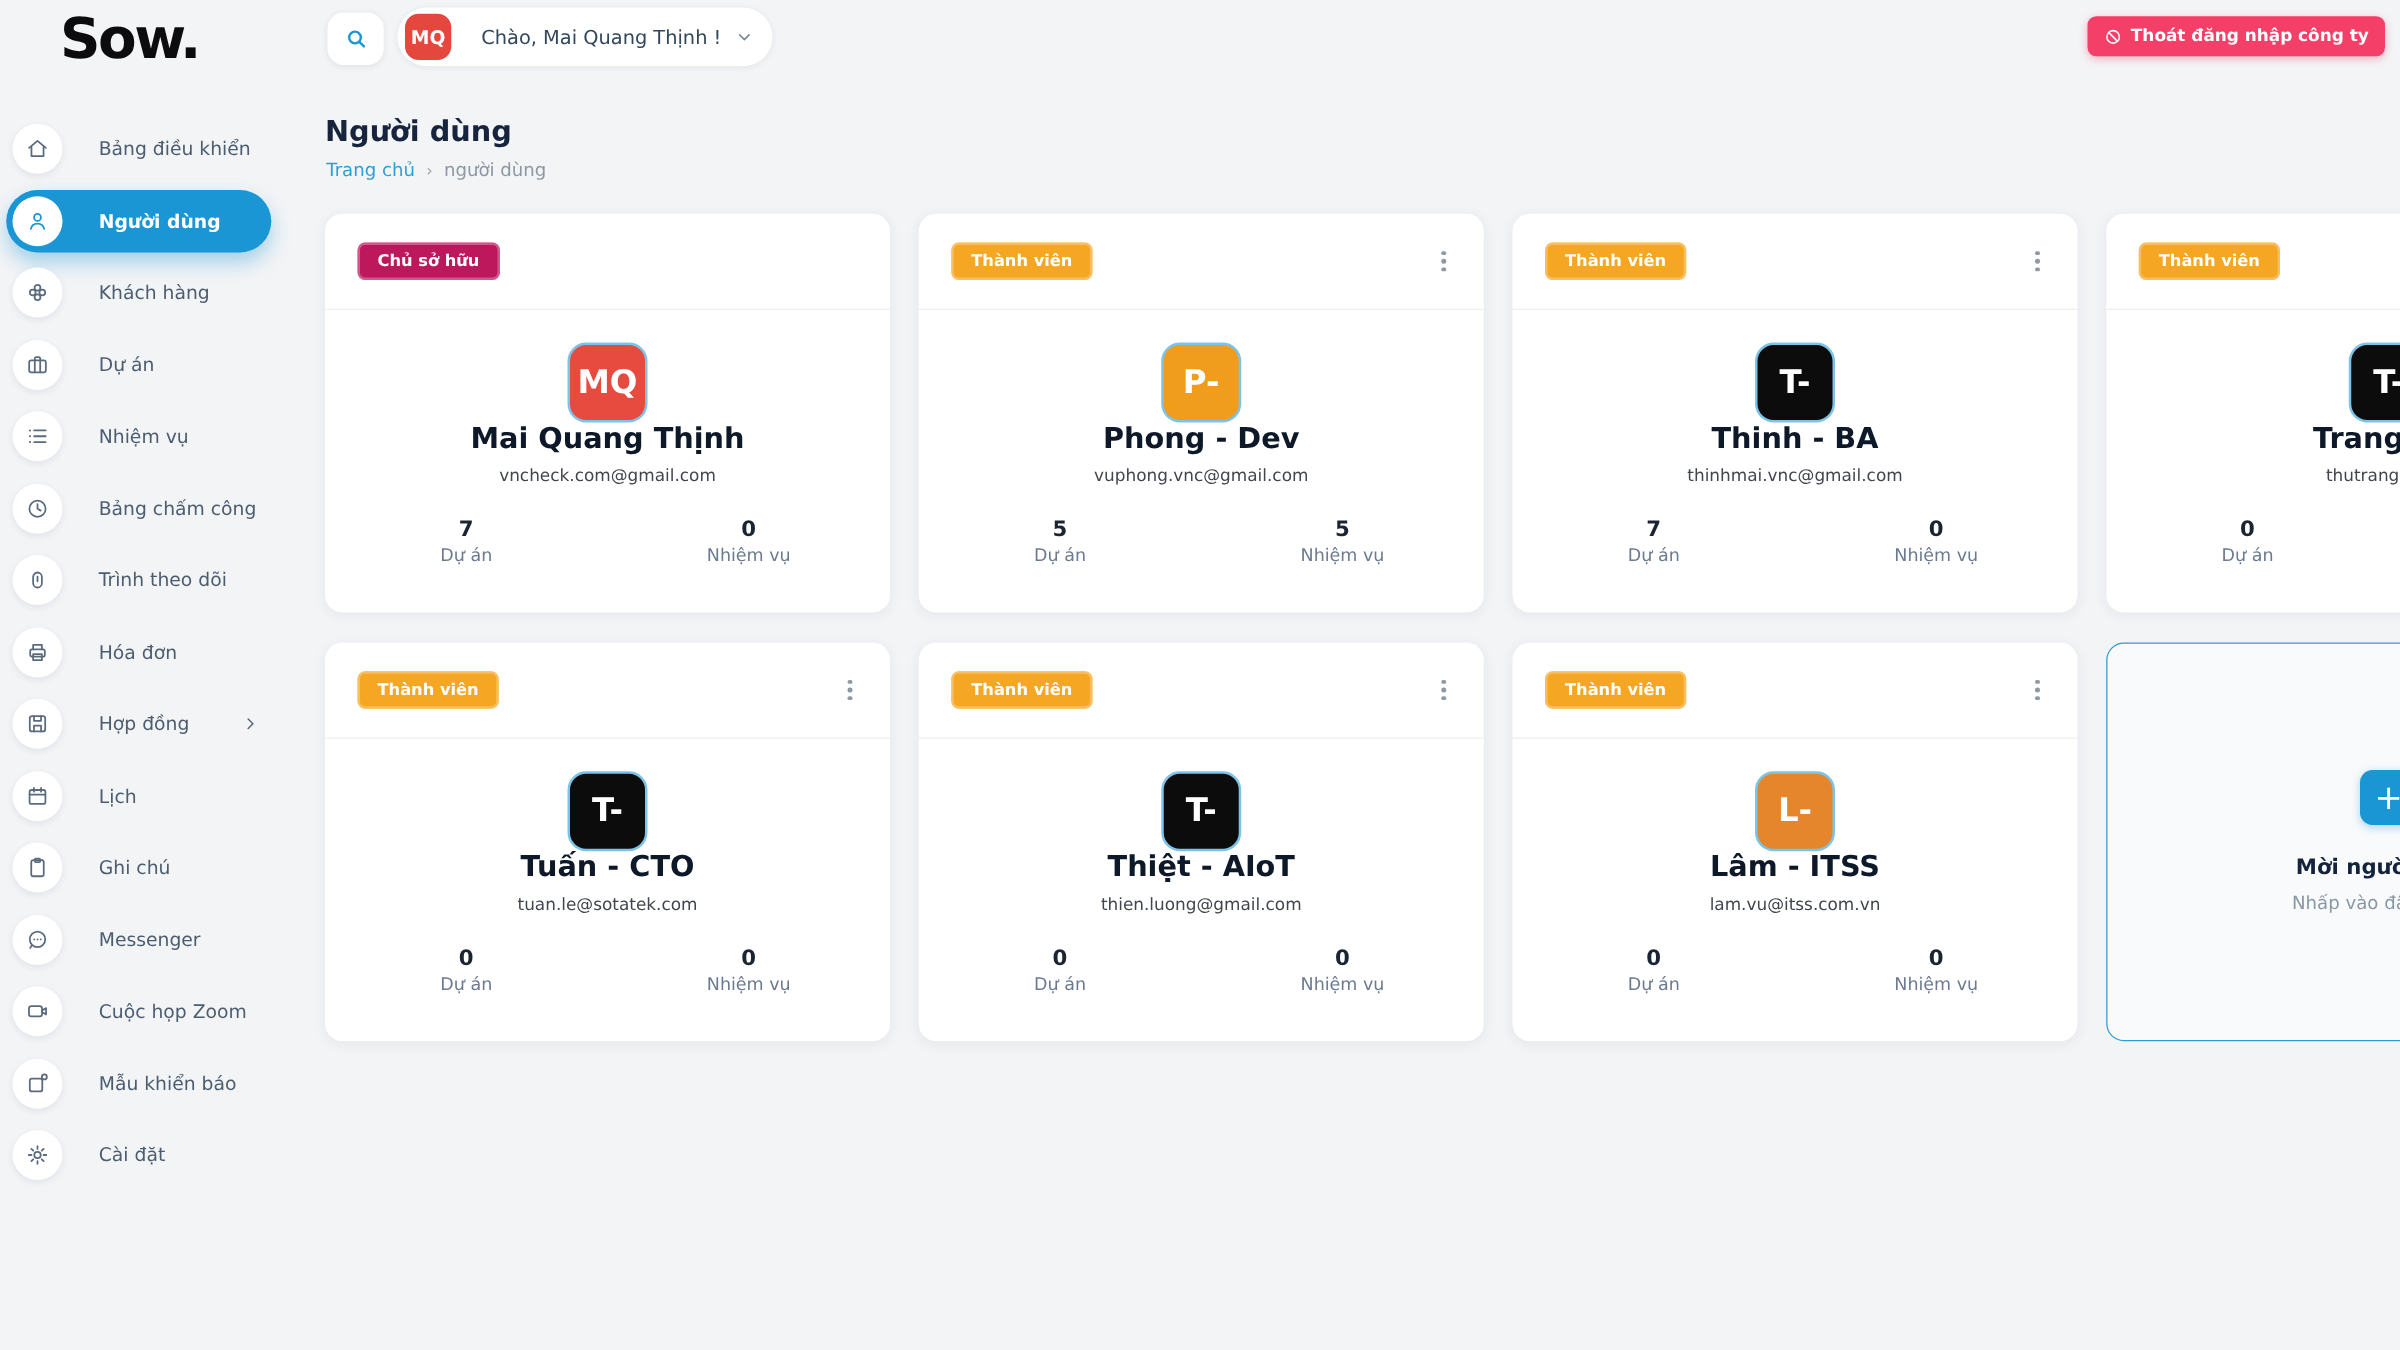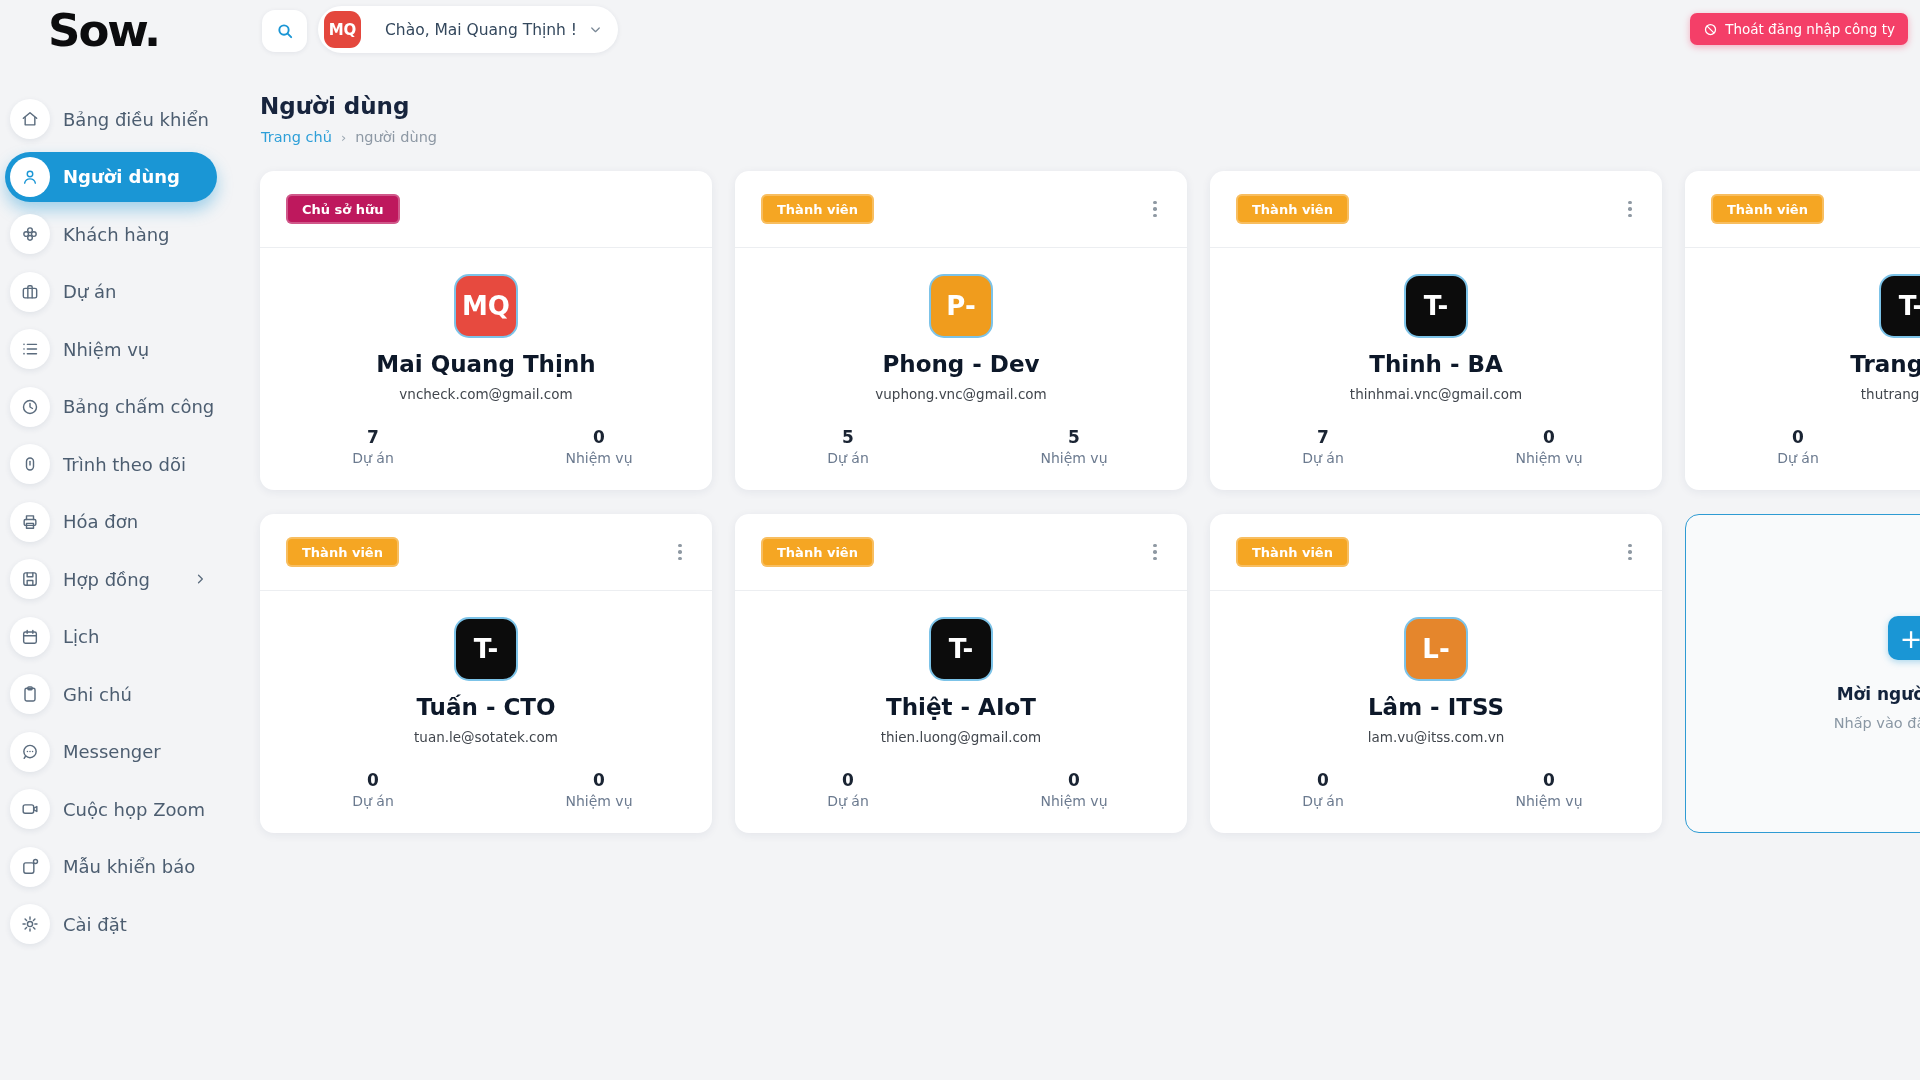--- a/index.html
+++ b/index.html
@@ -19,21 +19,21 @@
   
   .logo { position:absolute; left:48px; top:4px; font-size:45px; font-weight:800;
           color:#0c0c0e; letter-spacing:-2px; cursor:pointer;text-align:center; }
   .sidebar-nav { position:absolute; left:0; top:94px; width:219px; }
   .side-item { display:flex; align-items:center; height:50px; margin:0 2px 7.5px 5px;
                padding:0 10px 0 5px; border-radius:25px; cursor:pointer; }
   .icon-circle { width:40px; height:40px; border-radius:50%; background:#fff; flex:none;
                  display:flex; align-items:center; justify-content:center;
                  box-shadow:0 2px 6px rgba(30,50,90,.09); color:#5a6b7d; }
   .icon-circle svg { width:20px; height:20px; }
-  .side-label { margin-left:13px; font-size:18px; color:#4c5d70; font-weight:500; white-space:nowrap; }
+  .side-label { margin-left:29px; font-size:15px; color:#4c5d70; font-weight:500; white-space:nowrap; }
   .side-chevron { margin-left:auto; color:#5a6b7d; }
   .side-chevron svg { width:14px; height:14px; stroke-width:2.2; }
   .side-item.active { background:var(--accent,#1a96d5);
                       box-shadow:0 8px 16px rgba(26,150,213,.38); }
   .side-item.active .icon-circle { color:#1a96d5; box-shadow:none; }
   .side-item.active .side-label { color:#fff; font-weight:700; }
 
   
   .search-btn { position:absolute; left:262px; top:10px; width:45px; height:42px;
                 border:none; border-radius:13px; background:#fff; cursor:pointer;
@@ -42,21 +42,21 @@
   .search-btn svg { width:20px; height:20px; stroke-width:2.3; }
   .user-chip { position:absolute; left:318px; top:6px; height:47px; border-radius:24px;
                background:#fff; box-shadow:0 1px 5px rgba(20,40,80,.08);
                display:flex; align-items:center; gap:11px; padding:0 15px 0 6px; cursor:pointer; }
   .chip-avatar { width:37px; height:37px; border-radius:11px; background:#e4473d; color:#fff;
                  font-weight:700; font-size:15px; display:flex; align-items:center; justify-content:center; }
   .chip-text { font-size:15.5px; color:#33475c; font-weight:500; white-space:nowrap;margin-left:13px; }
   .chip-chevron { color:#7a8896; }
   .chip-chevron svg { width:15px; height:15px; stroke-width:2; }
   .logout-btn { position:absolute; right:12px; top:13px; height:32px; border:none;
-                background:#f43f68; border-radius:7px; color:#fff; font-size:13.5px; font-weight:400;
+                background:#f43f68; border-radius:7px; color:#fff; font-size:13.5px; font-weight:700;
                 display:flex; align-items:center; gap:7px; padding:0 13px; cursor:pointer;
                 box-shadow:0 2px 7px rgba(244,63,104,.4);
                 font-family:"DejaVu Sans","Liberation Sans",sans-serif; }
   .logout-ico { color:#fff; }
   .logout-ico svg { width:15px; height:15px; stroke-width:2; }
 
   
   .page-title { position:absolute; left:260px; top:93px; font-size:23px; font-weight:700; color:#17243d; }
   .breadcrumb { position:absolute; left:261px; top:129px; display:flex; align-items:center; gap:9px;
                 font-size:14.5px; }
@@ -73,21 +73,21 @@
                display:flex; align-items:center; justify-content:space-between; padding:0 28px 0 26px; }
   .badge { height:30px; border-radius:6px; color:#fff; font-size:13px; font-weight:700;
            display:flex; align-items:center; padding:0 16px; white-space:nowrap;
            box-shadow:inset 0 0 0 2px rgba(255,255,255,.28); }
   .dots { display:flex; flex-direction:column; gap:2.8px; padding:4px 2px; cursor:pointer; }
   .dots i { width:3.6px; height:3.6px; border-radius:50%; background:#8f99a3; }
   .card-body { flex:1; display:flex; flex-direction:column; align-items:center; padding-top:26px; }
   .avatar { width:64px; height:64px; border-radius:15px; border:2.5px solid #7cc3e8;
             color:#fff; font-size:26px; font-weight:700;
             display:flex; align-items:center; justify-content:center; }
-  .u-name { margin-top:13px; font-size:23px; font-weight:700; color:#0d1829; white-space:nowrap; }
+  .u-name { font-size:23px; font-weight:700; color:#0d1829; white-space:nowrap; }
   .u-email { margin-top:9px; font-size:13.5px; color:#41464d; white-space:nowrap; }
   .stats { display:flex; width:100%; margin-top:25px; }
   .stat { flex:1; text-align:center; }
   .num { font-size:17px; font-weight:700; color:#1a2433; }
   .lbl { font-size:14px; color:#6b7a8f; margin-top:3px; }
 
   .invite-card { width:452px; height:319px; border:1.6px solid #2e9bd3; border-radius:14px;
                  background:#f9fafb; cursor:pointer;
                  display:flex; flex-direction:column; align-items:center; justify-content:center; }
   .plus-btn { width:46px; height:44px; border-radius:10px; background:#1a96d5; color:#fff;

